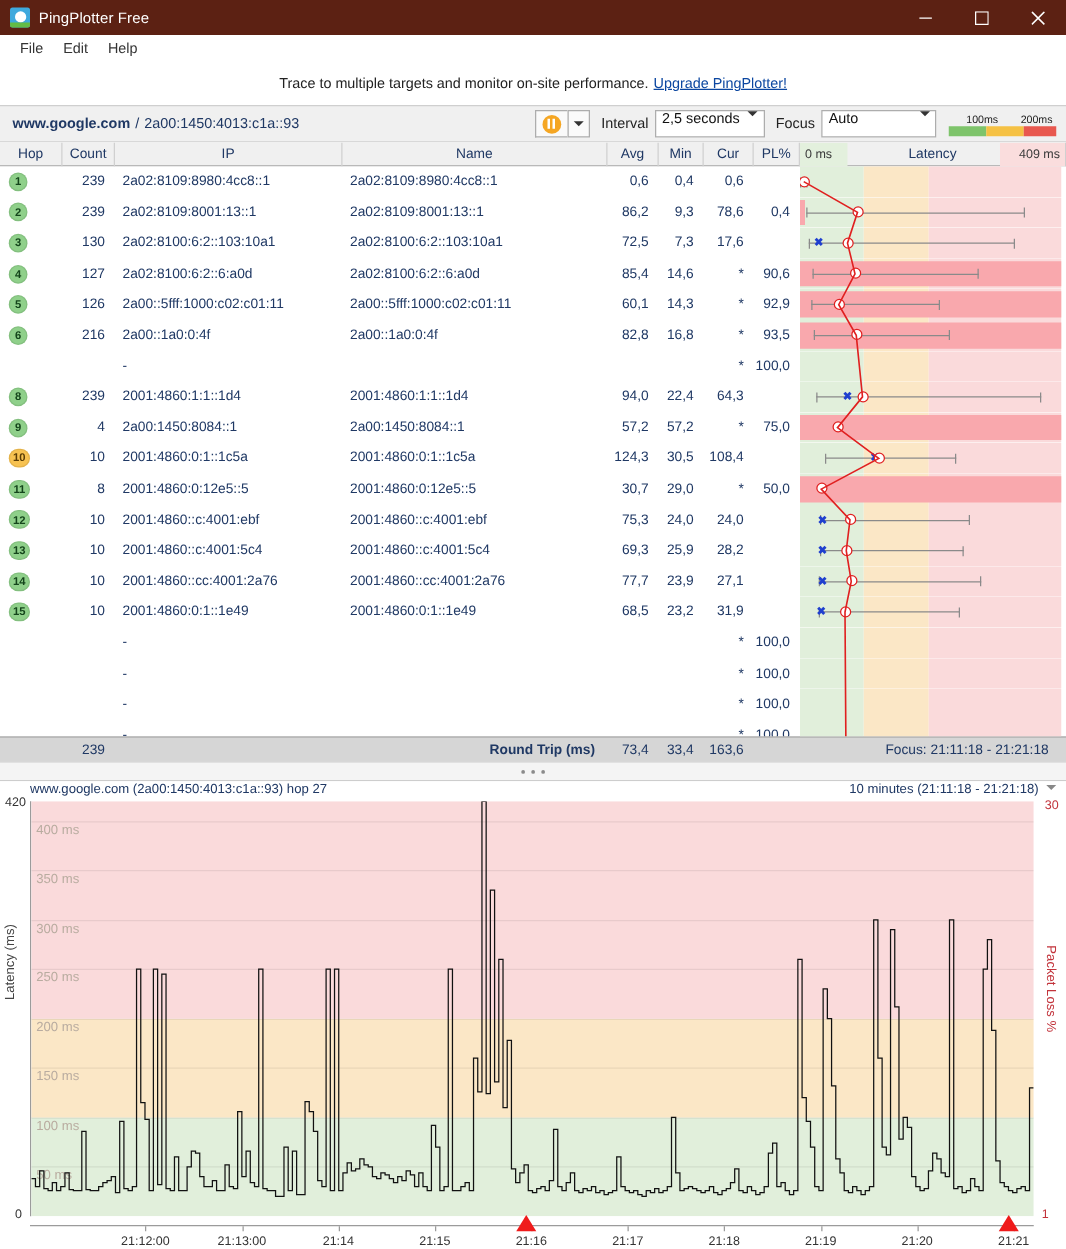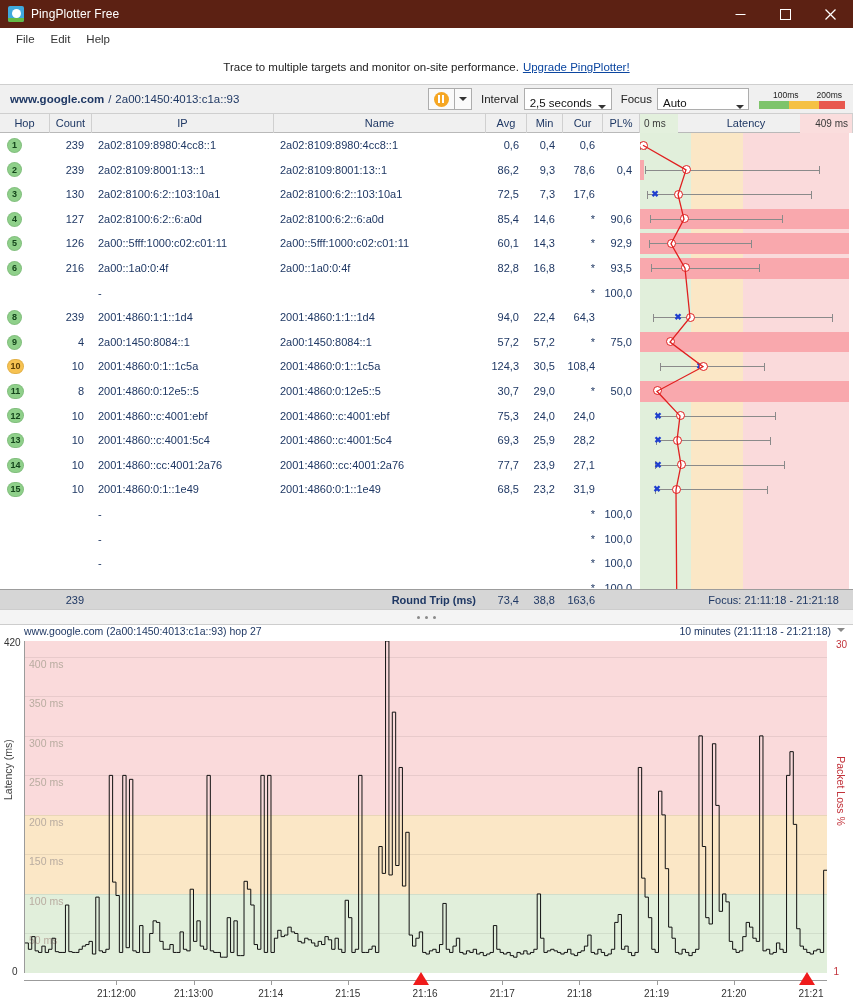--- a/index.html
+++ b/index.html
@@ -141,21 +141,21 @@
     display: flex; align-items: center; justify-content: center;
     box-sizing: border-box;
   }
   .caret { width: 0; height: 0; border-left: 4px solid transparent; border-right: 4px solid transparent; border-top: 4px solid #333; }
 
   .tb-label { font-size: 11.5px; color: #222; margin: 0 5px 0 9px; }
   .combo {
     height: 22px;
     background: #ffffff;
     border: 1px solid #adadad;
-    display: flex; align-items: flex-end;
+    display: flex; align-items: flex-start;
     box-sizing: border-box;
     font-size: 11.5px;
     color: #111;
     padding-left: 5px;
   }
   .combo .val { flex: 1 1 auto; }
   .combo .caret-wrap { width: 17px; display: flex; align-items: center; justify-content: center; }
   #interval-combo { width: 88px; }
   #focus-combo { width: 92px; gap: 24px; }
 
@@ -837,21 +837,21 @@
       <polyline points="3,31.3 46,55.900000000000006 38,80.5 44,105.10000000000001 31,129.70000000000002 45,154.3 50,203.50000000000003 30,228.10000000000002 63,252.70000000000002 17,277.3 40,301.90000000000003 37,326.50000000000006 41,351.1 36,375.70000000000005 38,670.9" fill="none" stroke="#e02020" stroke-width="1.3"></polyline>
     </svg>
 </div>
 
 <div id="summary">
   <div class="s-cell c-hop"></div>
   <div class="s-cell c-count num">239</div>
   <div class="s-cell c-ip"></div>
   <div class="s-cell c-name rt-label">Round Trip (ms)</div>
   <div class="s-cell c-avg num">73,4</div>
-  <div class="s-cell c-min num">38,8</div>
+  <div class="s-cell c-min num">33,4</div>
   <div class="s-cell c-cur num">163,6</div>
   <div class="s-cell" id="focus-text">Focus: 21:11:18 - 21:21:18</div>
 </div>
 
 <div id="splitter">
   <i></i>
     <i></i>
     <i></i>
 </div>
 

